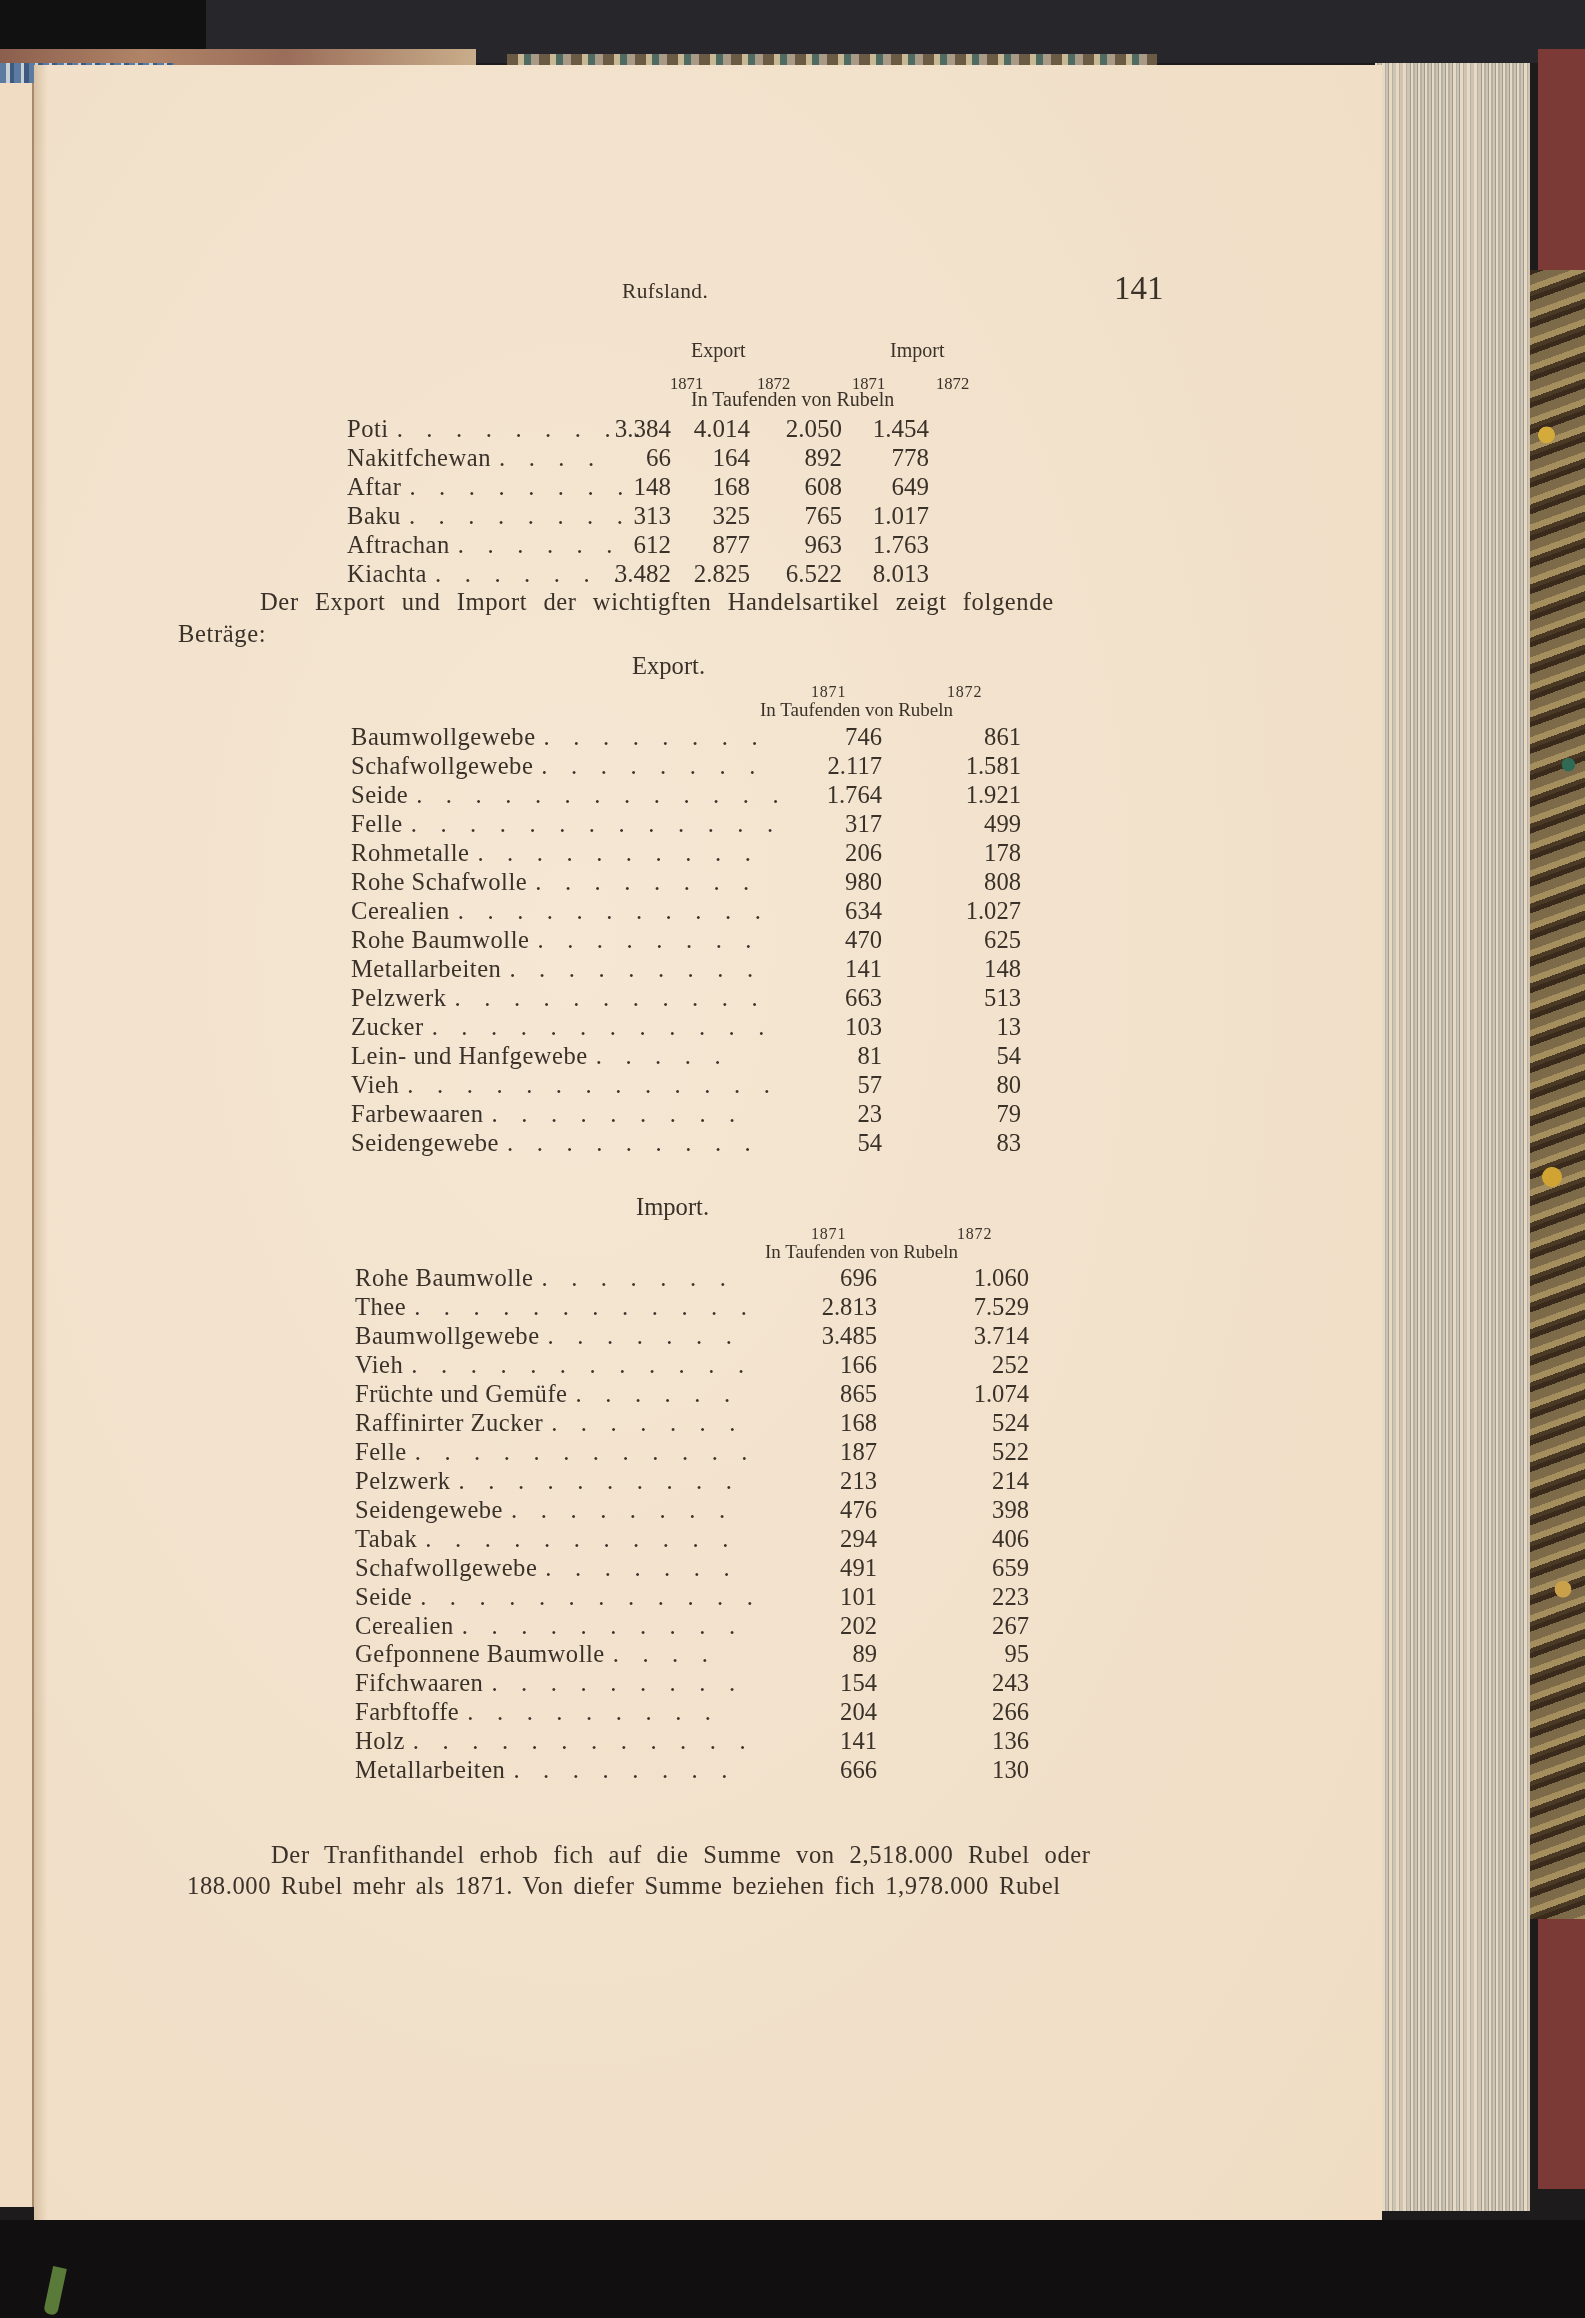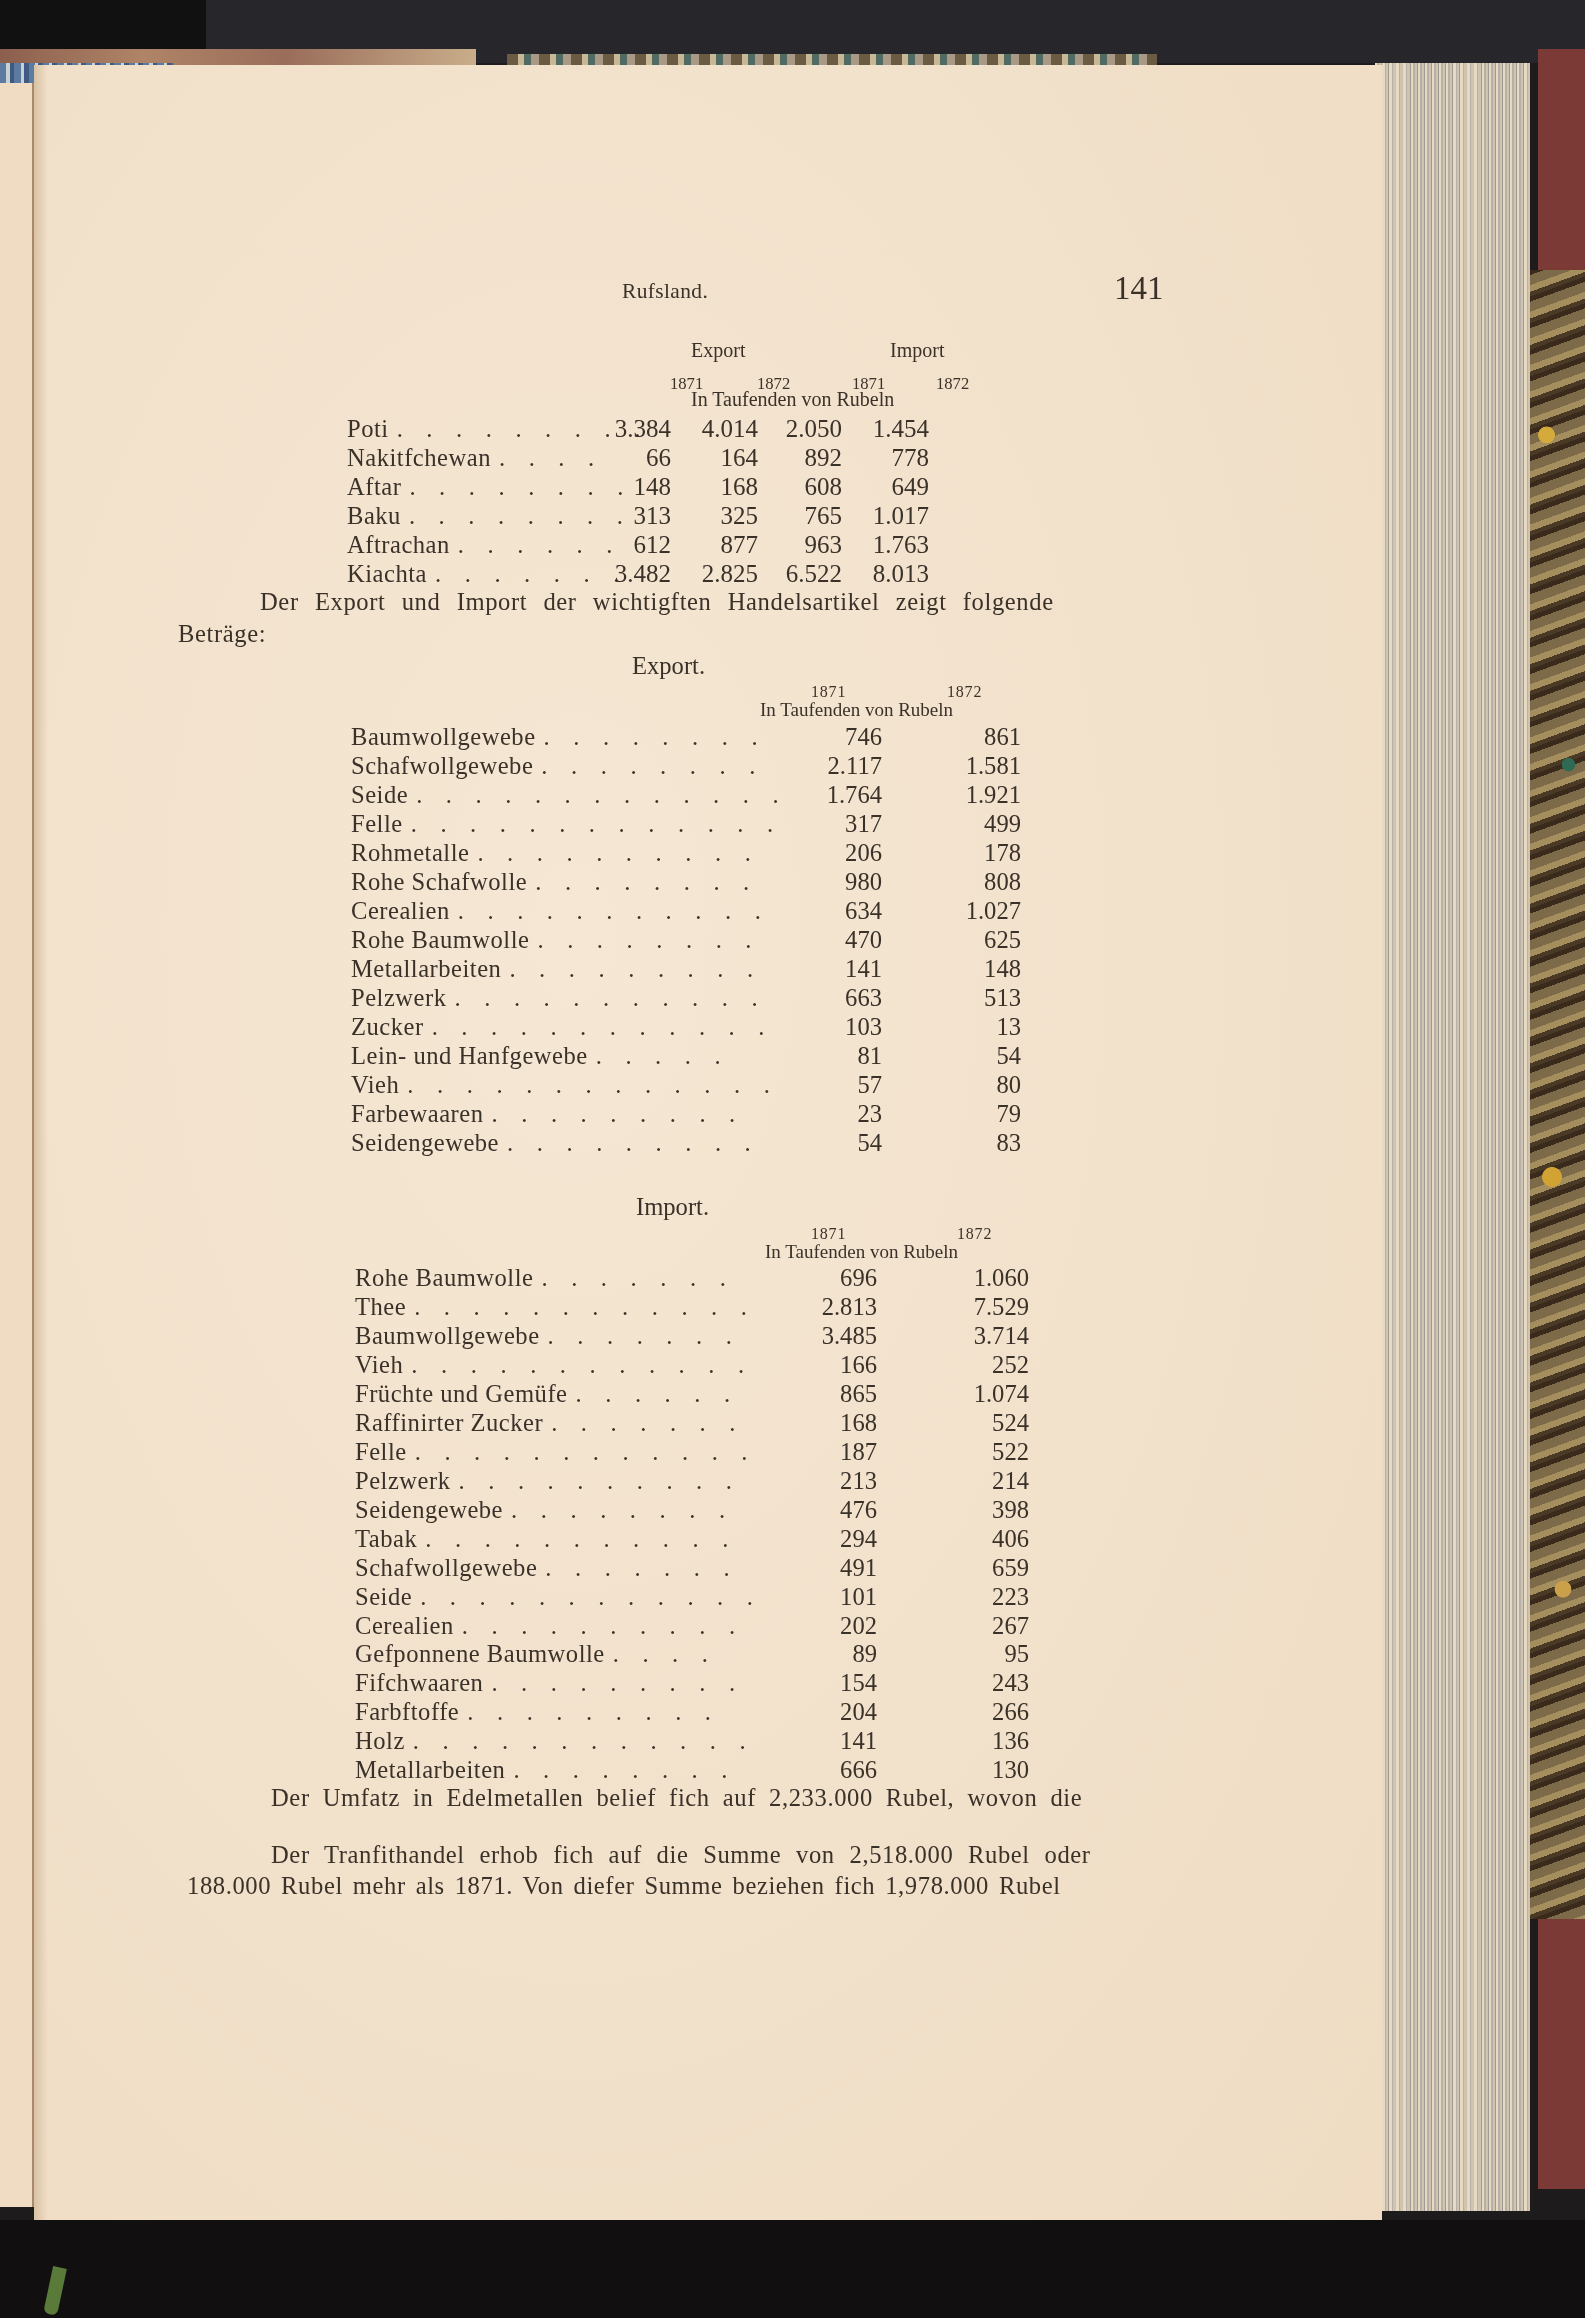--- a/index.html
+++ b/index.html
@@ -50,21 +50,21 @@
   .dots { letter-spacing:8.7px; }
 
   
   .t1-hdr-export { left:675px; top:339px; font-size:20px; }
   .t1-hdr-import { left:874px; top:339px; font-size:20px; }
   .t1-year { top:374px; font-size:16.6px; }
   .t1-unit { left:675px; top:388px; font-size:20px; }
   .t1-row { position:absolute; left:331px; height:28.5px; width:713px; }
   .t1-row .label { position:absolute; left:0; top:0; font-size:24.6px; white-space:nowrap; letter-spacing:0.5px; }
   .t1-row .num { position:absolute; top:0; font-size:25px; text-align:right; width:95px; white-space:nowrap; }
-  .t1-row .c1 { left:229px; } .t1-row .c2 { left:308px;margin-left:8px; } .t1-row .c3 { left:400px; } .t1-row .c4 { left:487px; }
+  .t1-row .c1 { left:229px; } .t1-row .c2 { left:308px; } .t1-row .c3 { left:400px; } .t1-row .c4 { left:487px; }
 
   .para { font-size:24.6px; letter-spacing:0.6px; }
 
   
   .sec-title { font-size:24.6px; }
   .t2-row { position:absolute; left:335px; height:28.5px; width:713px; }
   .t2-row .label { position:absolute; left:0; top:0; font-size:24.6px; white-space:nowrap; letter-spacing:0.5px; }
   .t2-row .num { position:absolute; top:0; font-size:24.6px; text-align:right; width:103px; white-space:nowrap; }
   .t2-row .c1 { left:428px; } .t2-row .c2 { left:567px; }
   .t3-row { position:absolute; left:339px; height:28.5px; width:713px; }
@@ -330,17 +330,16 @@
           <span class="num c2">136</span>
         </div>
         <div class="t3-row" style="top: 1756px;">
           <span class="label"><span>Metallarbeiten</span><span class="dots" style="margin-left: 8px;">. . . . . . . .</span></span>
           <span class="num c1">666</span>
           <span class="num c2">130</span>
         </div>
       </div>
   </div>
 
-  <div class="abs para" style="left:255px; top:1784px; word-spacing:6.3px;">Der Umfatz in Edelmetallen belief fich auf 2,233.000 Rubel, wovon die</div>
   <div class="abs para" style="left:255px; top:1841px; word-spacing:8px;">Der Tranfithandel erhob fich auf die Summe von 2,518.000 Rubel oder</div>
   <div class="abs para" style="left:171px; top:1872px; word-spacing:3.2px;">188.000 Rubel mehr als 1871. Von diefer Summe beziehen fich 1,978.000 Rubel</div>
 </div>
 
 
 </body></html>

